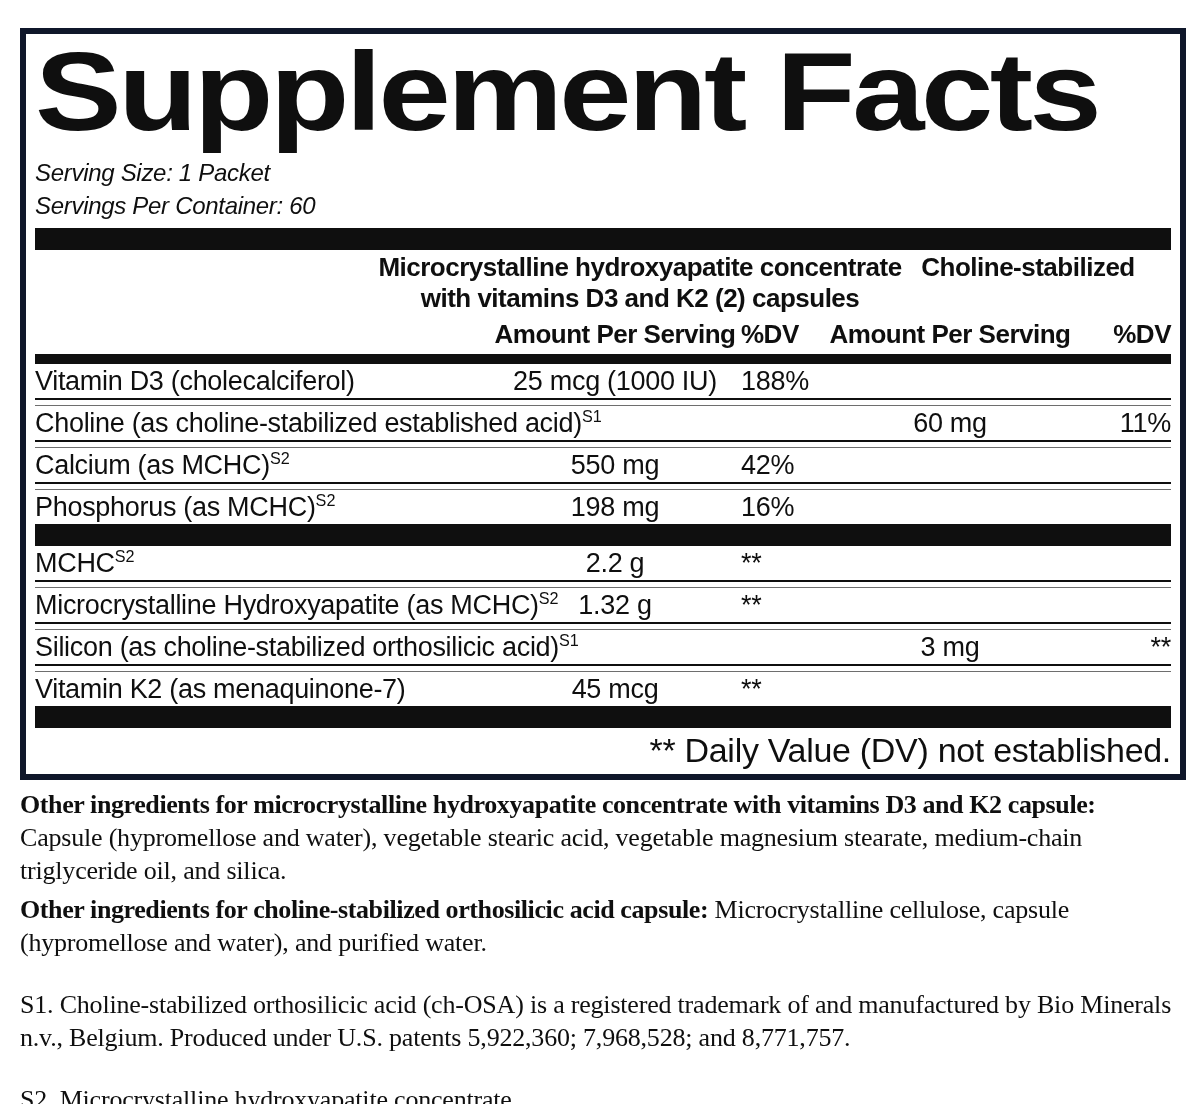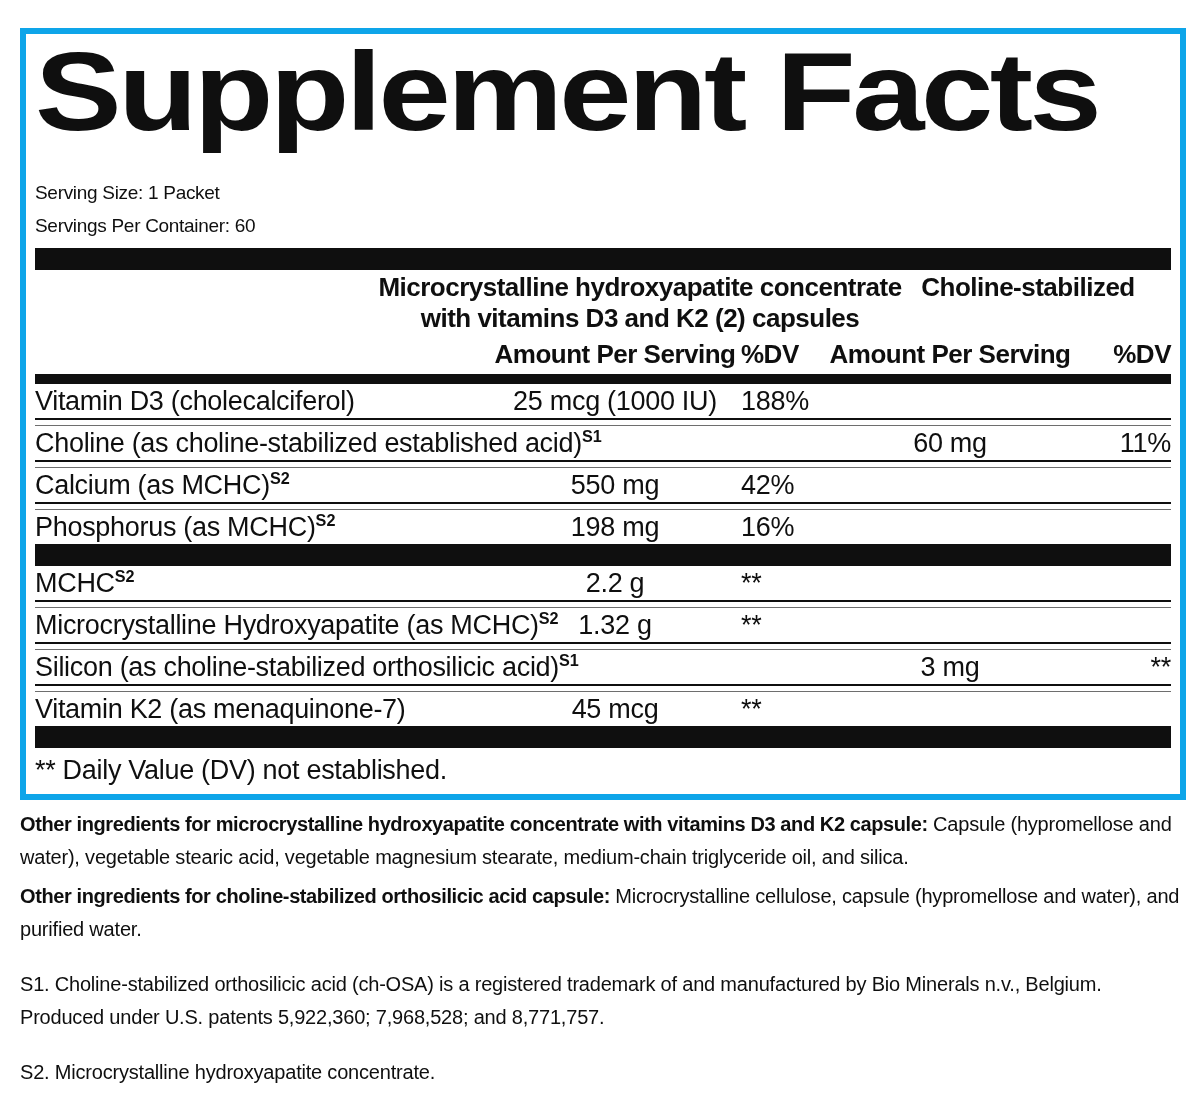--- a/index.html
+++ b/index.html
@@ -17,36 +17,36 @@
     background: #ffffff;
     box-sizing: border-box;
     padding-top: 28px;
   }
 
   
   .sf-box {
     margin-left: 20px;
     width: 1166px;
     box-sizing: border-box;
-    border: 6px solid #0ea5e9;
+    border: 6px solid #0f172a;
     padding: 2px 9px 0 9px;
     background: #ffffff;
   }
   .sf-title-wrap { overflow: visible; height: 120px; }
   .sf-title {
     font-size: 112px;
     font-weight: bold;
     letter-spacing: -3px;
     line-height: 1.0;
     white-space: nowrap;
     transform: scaleX(1.16);
     transform-origin: left center;
     margin: 0;
   }
-  .serving-info { margin-top: 20px; font-size: 19px; line-height: 33px; letter-spacing: -0.3px; }
+  .serving-info { margin-top: 0; font-size: 24px; line-height: 33px; letter-spacing: -0.3px; font-style: italic; }
 
   .bar { background: #0f0f0f; }
   .bar.thick { height: 22px; }
   .bar.thin  { height: 10px; }
   .bar.mt { margin-top: 6px; }
 
   
   .col-headers { position: relative; height: 66px; margin-top: 2px; font-weight: bold; font-size: 26px; line-height: 31px; letter-spacing: -0.5px; }
   .grp { position: absolute; top: 0; text-align: center; white-space: nowrap; }
   .grp-left  { left: 295px; width: 620px; }
@@ -61,31 +61,31 @@
     line-height: 28px;
     letter-spacing: -0.3px;
     padding: 3px 0;
   }
   .srow .n  { white-space: nowrap; overflow: visible; }
   .srow .n.span3 { grid-column: 1 / span 3; }
   .cell-r { display: flex; justify-content: center; white-space: nowrap; }
   .cell-dv { padding-left: 26px; white-space: nowrap; }
   .cell-dv-r { display: flex; justify-content: flex-end; white-space: nowrap; }
   .hdr-row { font-weight: bold; font-size: 26px; letter-spacing: -0.5px; padding: 2px 0 6px 0; }
-  sup { font-size: 60%; vertical-align: super; line-height: 0; letter-spacing: 0; font-weight: bold; }
+  sup { font-size: 60%; vertical-align: super; line-height: 0; letter-spacing: 0; }
 
   .divider { height: 5px; border-top: 2px solid #0f0f0f; border-bottom: 1px solid #6e6e6e; }
 
-  .footnote-row { font-size: 27px; line-height: 30px; padding: 7px 0 9px 0; letter-spacing: -0.3px; }
+  .footnote-row { font-size: 34px; line-height: 30px; padding: 7px 0 9px 0; letter-spacing: -0.3px; text-align: right; }
 
   
   .below { padding: 8px 20px 0 20px; width: 1160px; box-sizing: content-box; }
-  .para { font-size: 20px; line-height: 33px; letter-spacing: -0.2px; margin: 0 0 6px 0; }
+  .para { font-size: 26px; line-height: 33px; letter-spacing: -0.2px; margin: 0 0 6px 0; font-family: Liberation Serif, serif; }
   .para b { letter-spacing: -0.4px; }
-  .para.gap { margin-top: 22px; }
+  .para.gap { margin-top: 29px; }
 </style>
 </head>
 <body>
 
 <div class="page">
 
   <div class="sf-box">
 
     <div class="sf-title-wrap">
       <h1 class="sf-title">Supplement Facts</h1>

